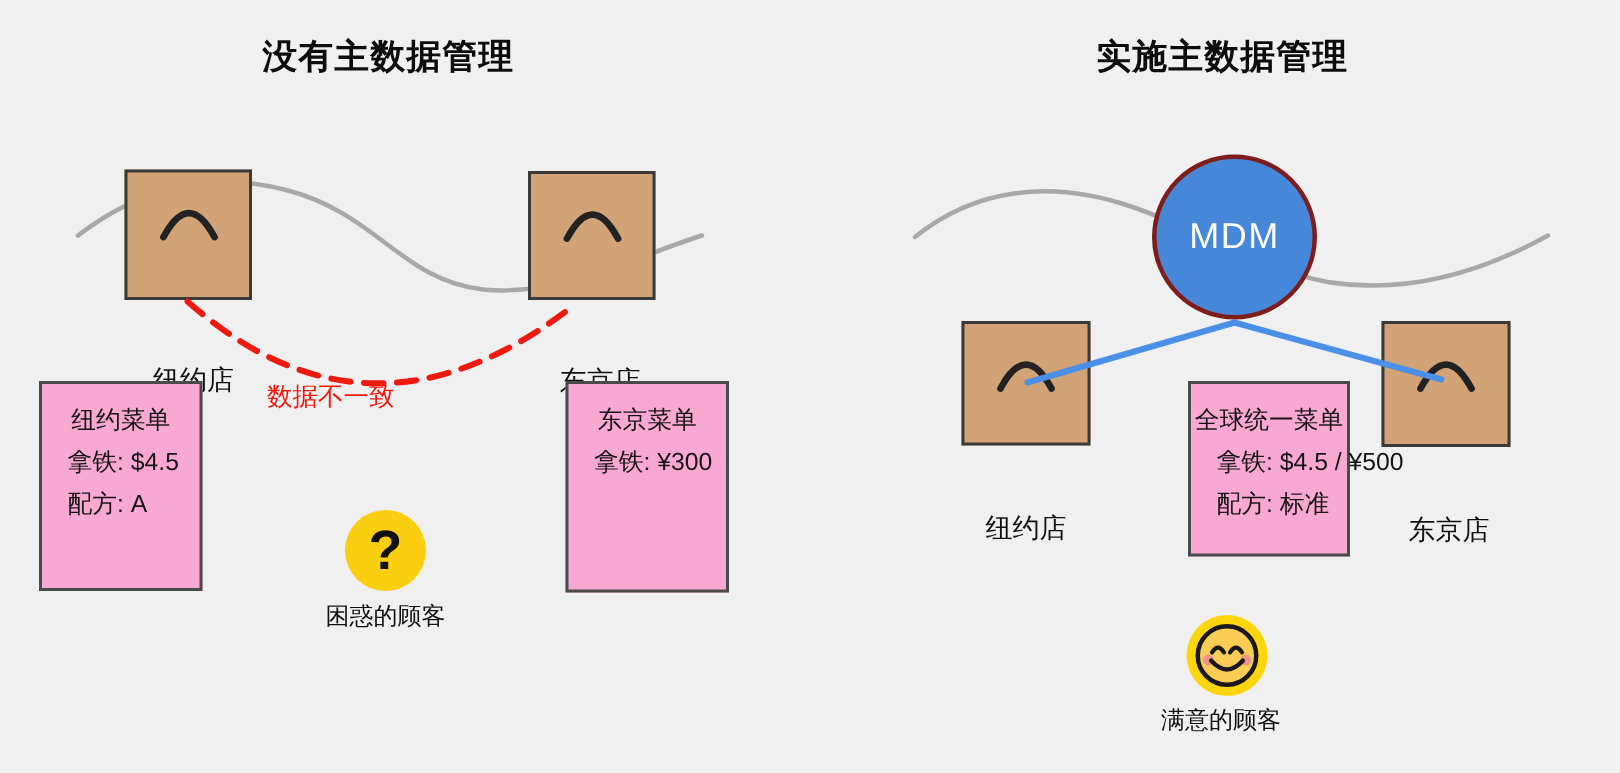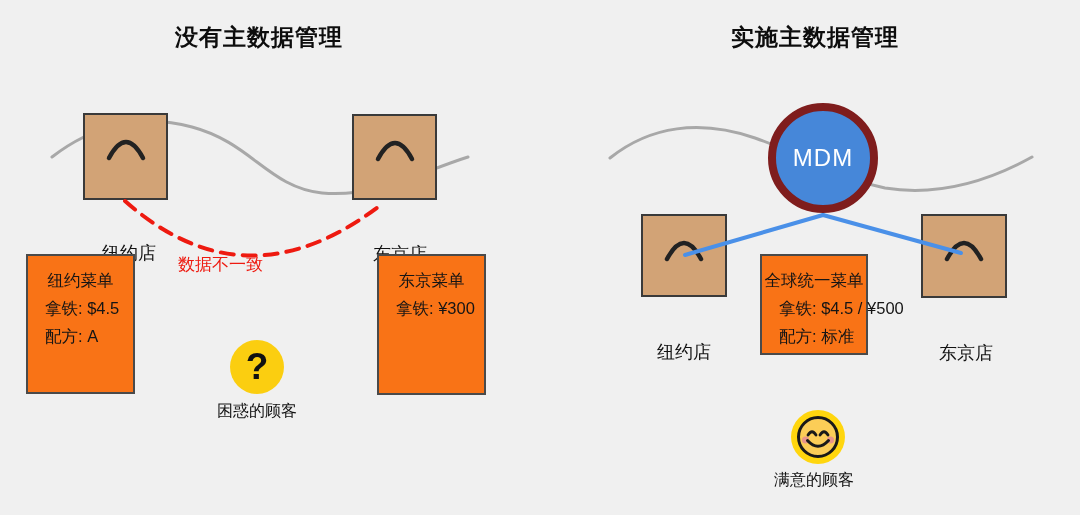--- a/index.html
+++ b/index.html
@@ -33,40 +33,40 @@
   .store svg { display: block; margin: 7px auto 0 auto; }
   .awning { stroke: #222; stroke-width: 4.5; fill: none; stroke-linecap: round; }
 
   .store-label {
     position: absolute; width: 140px; text-align: center;
     font-size: 18px; color: #111; z-index: 2; margin-top: 40px;
   }
 
   .menu-card {
     position: absolute;
-    background: #f97316;
+    background: #f9a8d4;
     border: 2px solid #4a4a4a;
     padding-top: 10px;
     z-index: 2;
     overflow: visible;
   }
   .menu-card .menu-title {
     text-align: center; font-size: 16.5px; line-height: 28px;
     white-space: nowrap; color: #151515;
   }
   .menu-card .menu-row {
     padding-left: 17px; font-size: 16.5px; line-height: 28px;
     white-space: nowrap; color: #151515;
   }
 
   .mdm-circle {
     position: absolute; left: 768px; top: 103px;
     width: 110px; height: 110px; border-radius: 50%;
     background: var(--mdm-blue, #4687d9);
-    border: 8px solid #7f1d1d;
+    border: 3px solid #7f1d1d;
     display: flex; align-items: center; justify-content: center;
     color: #ffffff; font-size: 24px; letter-spacing: 1px;
     z-index: 3;
   }
 
   .inconsistency-label {
     position: absolute; left: 178px; top: 253px; width: 160px;
     font-size: 17px;
     color: var(--alert-red, #ee1a10);
     z-index: 5;
@@ -141,21 +141,21 @@
     <div class="menu-title">纽约菜单</div>
     <div class="menu-row">拿铁: $4.5</div>
     <div class="menu-row">配方: A</div>
   </div>
 
   <div class="menu-card" style="left:377px; top:254px; width:109px; height:141px;">
     <div class="menu-title">东京菜单</div>
     <div class="menu-row">拿铁: ¥300</div>
   </div>
 
-  <div class="menu-card" style="left:760px; top:254px; width:108px; height:101px;">
+  <div class="menu-card" style="left:792px; top:254px; width:108px; height:117px;">
     <div class="menu-title">全球统一菜单</div>
     <div class="menu-row">拿铁: $4.5 / ¥500</div>
     <div class="menu-row">配方: 标准</div>
   </div>
 
   <div class="inconsistency-label">数据不一致</div>
 
   <div class="question-bubble">
     <span>?</span>
   </div>

